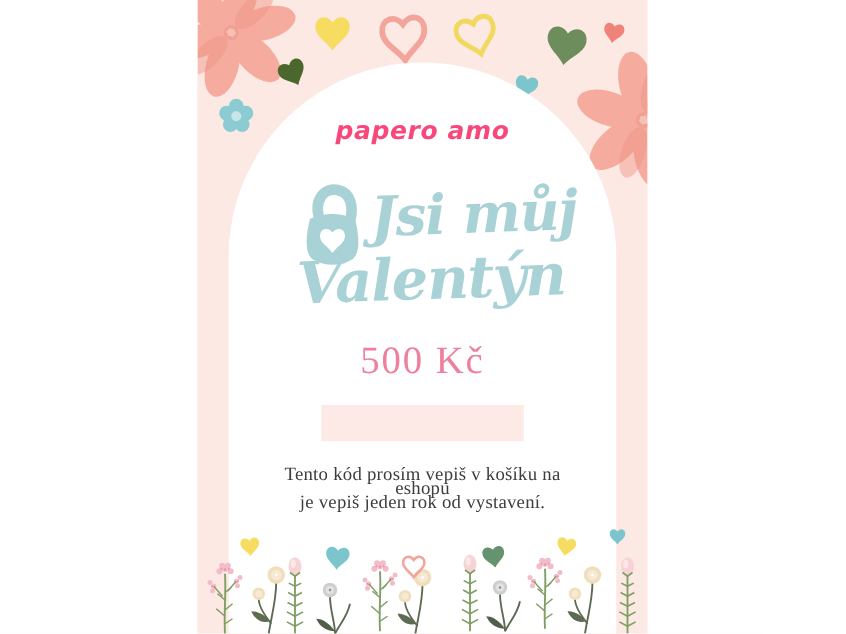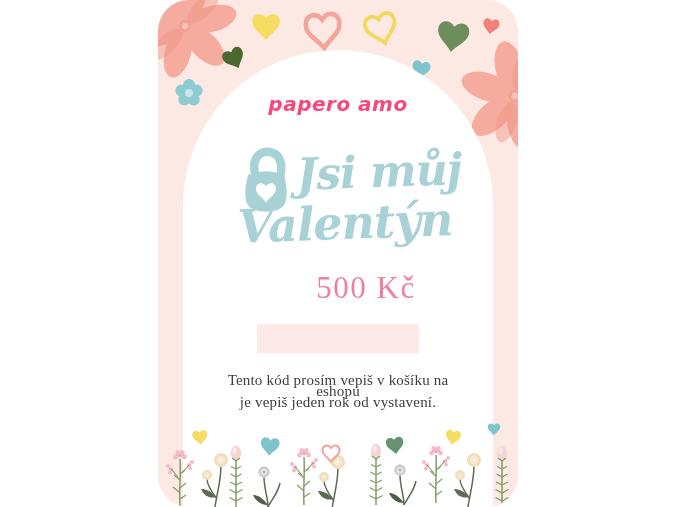--- a/index.html
+++ b/index.html
@@ -15,21 +15,21 @@
   .brand{position:absolute;left:0;top:92px;width:360px;text-align:center;
          font-family:"DejaVu Sans",sans-serif;font-style:italic;font-weight:bold;
          font-size:20px;letter-spacing:0.5px;}
   .title-line{position:absolute;text-align:center;
          font-family:"DejaVu Serif",serif;font-style:italic;font-weight:bold;
          letter-spacing:-1px;transform:rotate(-2deg);}
   .title1{left:126px;top:146px;width:190px;font-size:44px;}
   .title2{left:60px;top:196px;width:254px;font-size:46px;}
   .lock{position:absolute;left:78px;top:147px;width:60px;height:70px;}
   .price{position:absolute;left:0;top:270px;width:360px;text-align:center;
-         font-family:"Liberation Serif",serif;font-size:31px;letter-spacing:1.5px;padding-left:28px;}
+         font-family:"Liberation Serif",serif;font-size:31px;letter-spacing:1.5px;}
   .code-box{position:absolute;left:99px;top:324px;width:162px;height:29px;}
   .disclaimer{position:absolute;left:55px;top:375px;width:250px;text-align:center;
          font-family:"Liberation Serif",serif;font-size:15px;line-height:11px;
          letter-spacing:0.2px;}
   .disclaimer span{display:block;}
 </style>
 </head>
 <body>
 
 <svg width="0" height="0" style="position:absolute" aria-hidden="true">
@@ -107,21 +107,21 @@
       <path d="M-2,50 C2,42 8,36 10,26" fill="none" stroke-width="1.5" stroke="#5c6b52"></path>
       <path d="M-2,48 C-8,40 -13,38 -17,38 C-14,45 -8,48 -2,48 Z" fill="#4f5f49"></path>
       <circle cx="-6" cy="15" r="5.8" fill="#cfcfcf"></circle>
       <circle cx="-6" cy="15" r="3.2" fill="#e3e3e3"></circle>
       <circle cx="-6" cy="15" r="1" fill="#8f8f8f"></circle>
     </g>
   </defs>
 </svg>
 
 <div class="stage">
-  <div class="card" style="background-color: rgb(252, 233, 228); border-radius: 31px;">
+  <div class="card" style="background-color: rgb(252, 233, 228);">
 
     <svg class="decor-svg top-decor" viewBox="0 0 360 507">
       <use href="#flower6" transform="translate(27,26) rotate(15)"></use>
       <use href="#flower6" transform="translate(357,96) rotate(-12) scale(1.05)"></use>
       <use href="#flower5" transform="translate(31,93)"></use>
       <use href="#heart" transform="translate(108,26) scale(1.1)" fill="#f6dd62"></use>
       <use href="#heart" transform="translate(165,30) rotate(-4) scale(1.35,1.4)" fill="none" stroke-width="3.4" stroke="#f3a49b"></use>
       <use href="#heart" transform="translate(223,28) rotate(-15) scale(1.2)" fill="none" stroke-width="3.2" stroke="#f0d95e"></use>
       <use href="#heart" transform="translate(295,36) rotate(8) scale(1.25)" fill="#6d8e5c"></use>
       <use href="#heart" transform="translate(333,26) rotate(10) scale(0.65)" fill="#ef8279"></use>

